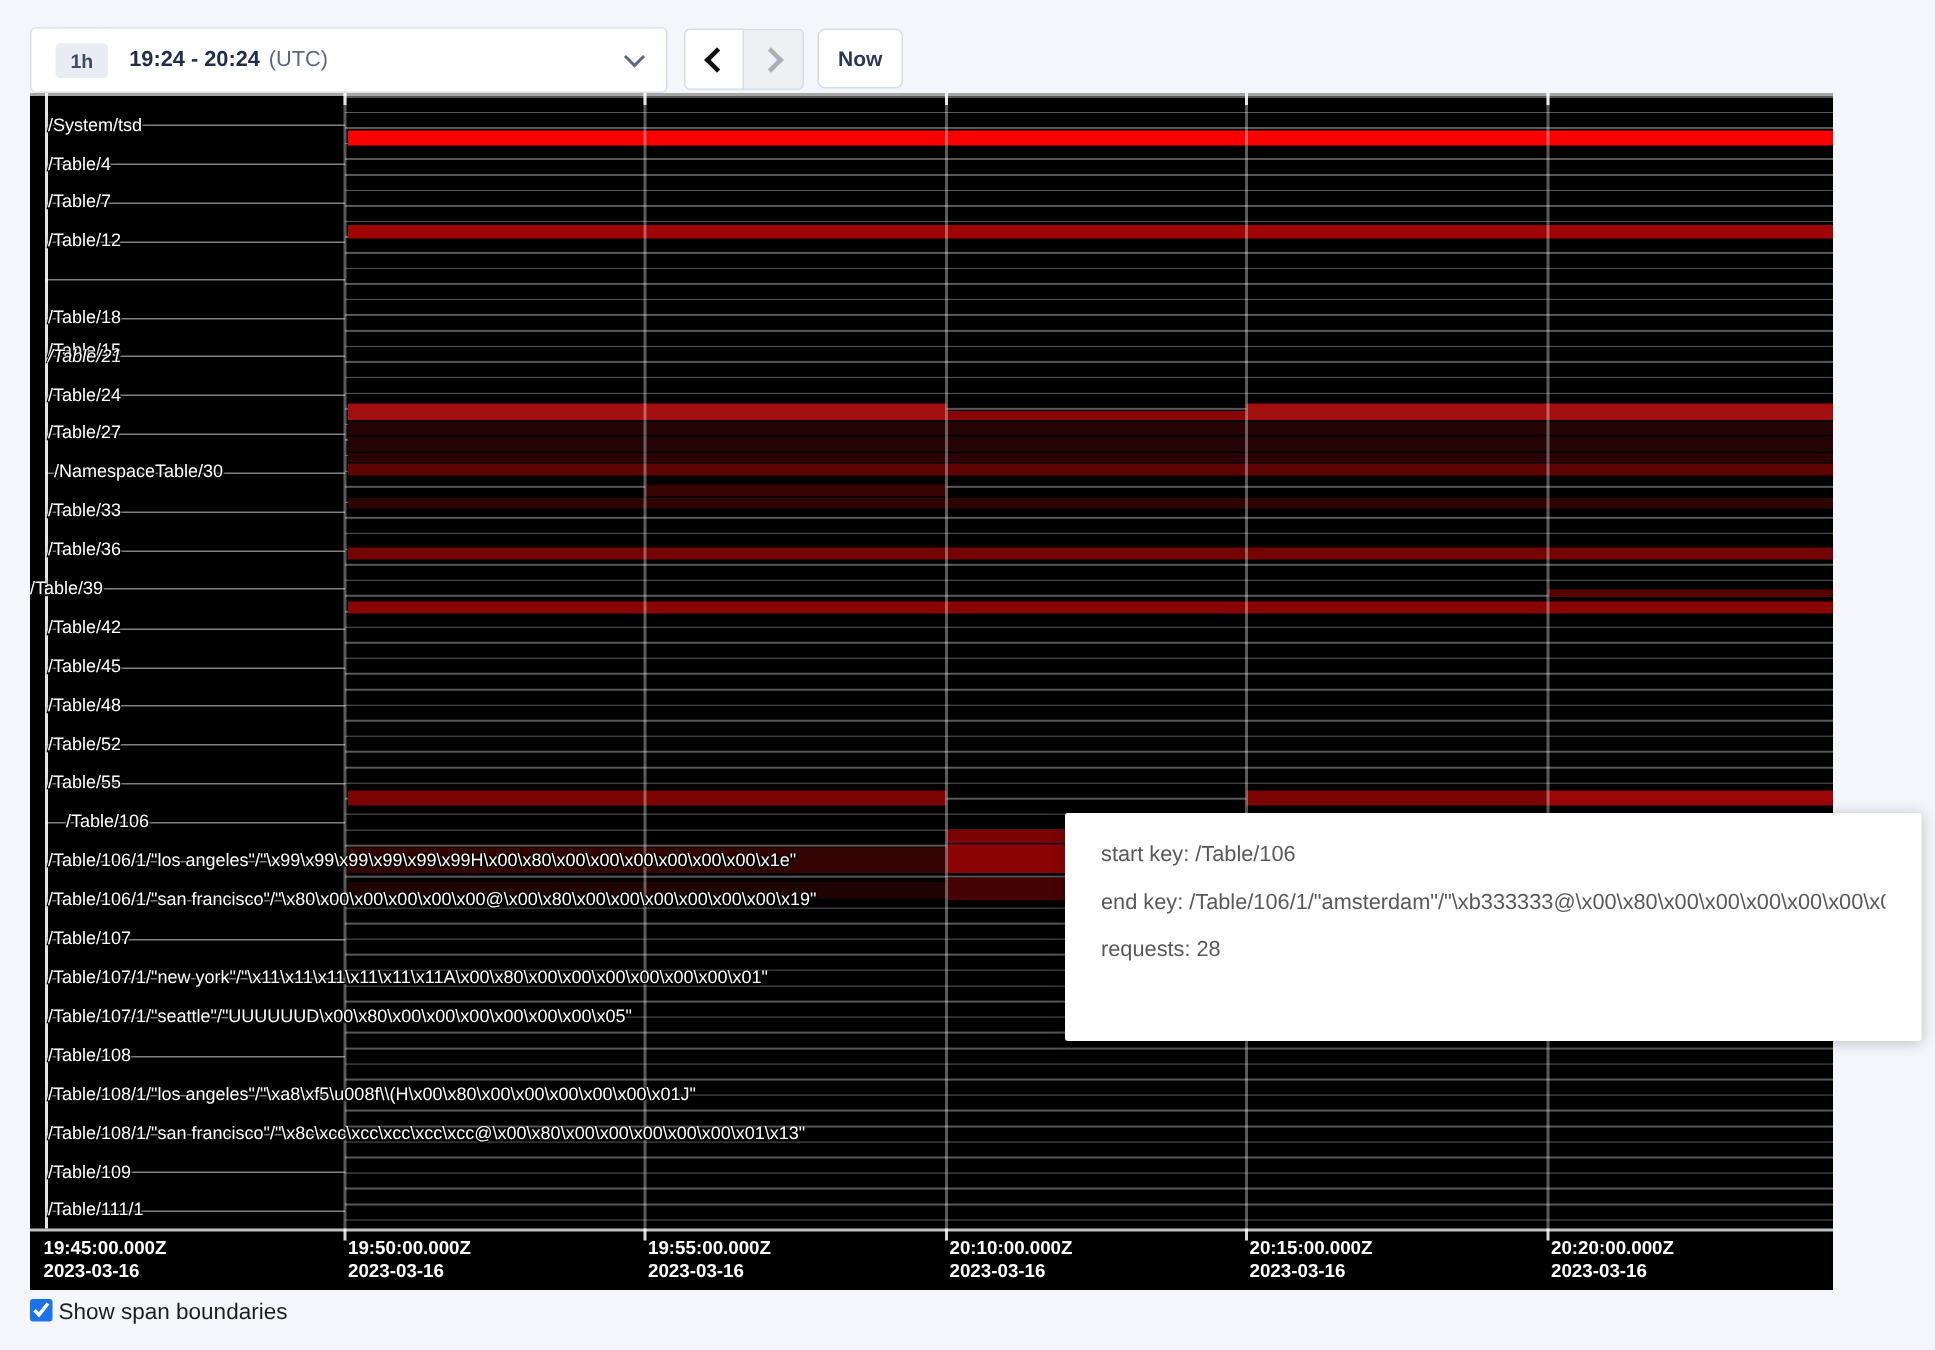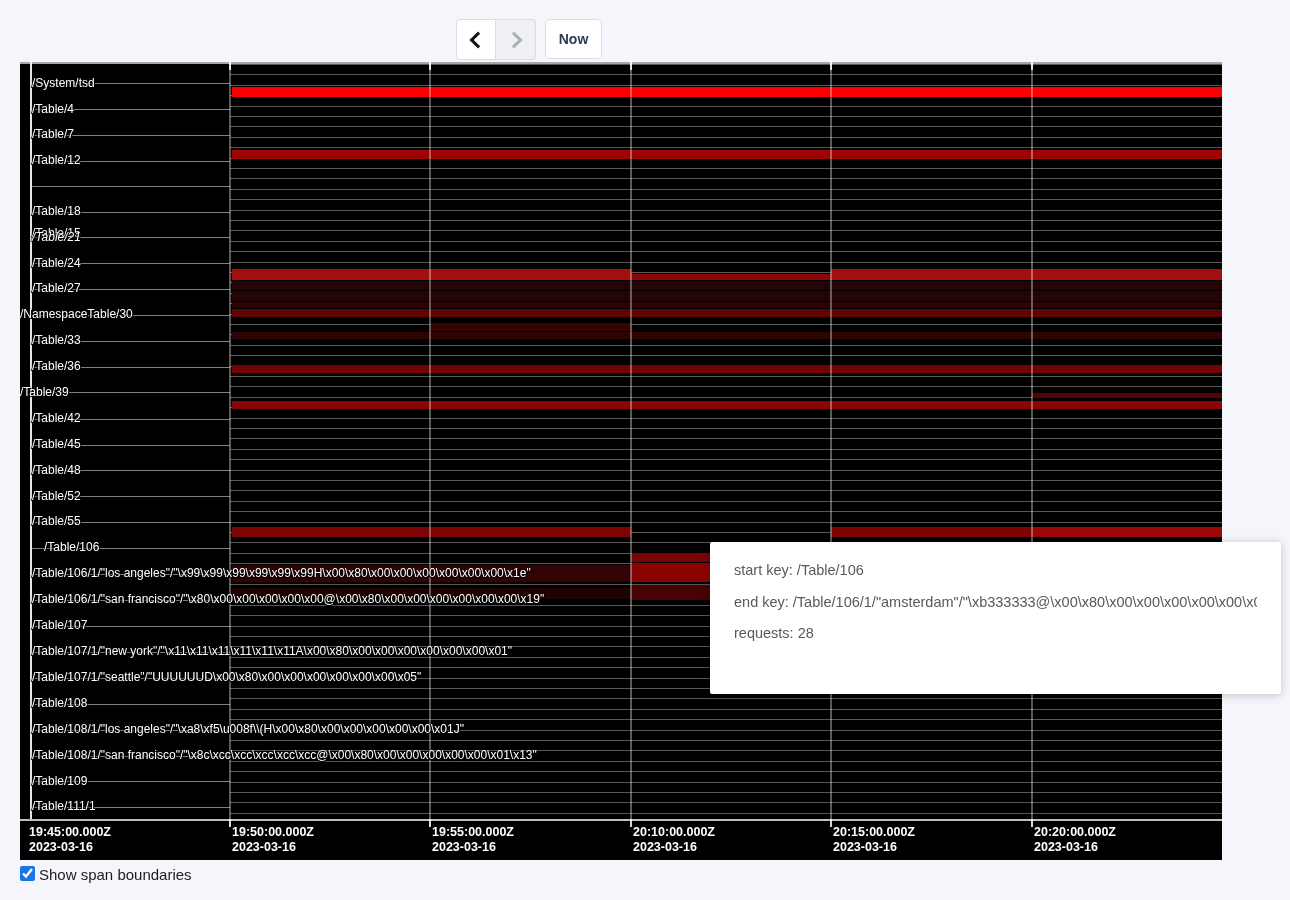--- a/index.html
+++ b/index.html
@@ -50,20 +50,26 @@
   
   .footer{position:absolute;left:20px;top:866px;display:flex;gap:4px;}
   .footer input{width:15px;height:15px;accent-color:#1a73e8;margin:0;}
   .footer label{font-size:15px;color:#1d1d1f;}
 </style>
 </head>
 <body>
 
 <div id="page">
 
+  <div class="time-selector">
+    <span class="range-badge">1h</span>
+    <span class="range-label">19:24 - 20:24</span>
+    <span class="range-tz">(UTC)</span>
+    <span class="chev chev-down"></span>
+  </div>
 
   <div class="navgroup">
     <div class="navbtn prev">
       <span class="chev-left"></span>
     </div>
     <div class="navbtn next">
       <span class="chev-right"></span>
     </div>
   </div>
 
@@ -147,21 +153,21 @@
     <div id="labels-layer">
         <div class="row-label" style="left: 12px; top: 13.5px;">/System/tsd</div>
         <div class="row-label" style="left: 12px; top: 39.5px;">/Table/4</div>
         <div class="row-label" style="left: 12px; top: 65px;">/Table/7</div>
         <div class="row-label" style="left: 12px; top: 91px;">/Table/12</div>
         <div class="row-label" style="left: 12px; top: 134px; margin-top: 30px;">/Table/15</div>
         <div class="row-label" style="left: 12px; top: 142px;">/Table/18</div>
         <div class="row-label" style="left: 12px; top: 167.5px; font-style: italic;">/Table/21</div>
         <div class="row-label" style="left: 12px; top: 193.5px;">/Table/24</div>
         <div class="row-label" style="left: 12px; top: 219px;">/Table/27</div>
-        <div class="row-label" style="left: 0; top: 245px; text-align: right;">/NamespaceTable/30</div>
+        <div class="row-label" style="left: 16px; top: 245px; text-align: right;">/NamespaceTable/30</div>
         <div class="row-label" style="left: 12px; top: 271px;">/Table/33</div>
         <div class="row-label" style="left: 12px; top: 297px;">/Table/36</div>
         <div class="row-label" style="left: 0; top: 322.5px;">/Table/39</div>
         <div class="row-label" style="left: 12px; top: 349px;">/Table/42</div>
         <div class="row-label" style="left: 12px; top: 375px;">/Table/45</div>
         <div class="row-label" style="left: 12px; top: 400.5px;">/Table/48</div>
         <div class="row-label" style="left: 12px; top: 426.5px;">/Table/52</div>
         <div class="row-label" style="left: 12px; top: 452px;">/Table/55</div>
         <div class="row-label" style="left: 12px; top: 478px; margin-left: 12px;">/Table/106</div>
         <div class="row-label" style="left: 12px; top: 504px;">/Table/106/1/"los angeles"/"\x99\x99\x99\x99\x99\x99H\x00\x80\x00\x00\x00\x00\x00\x00\x1e"</div>

